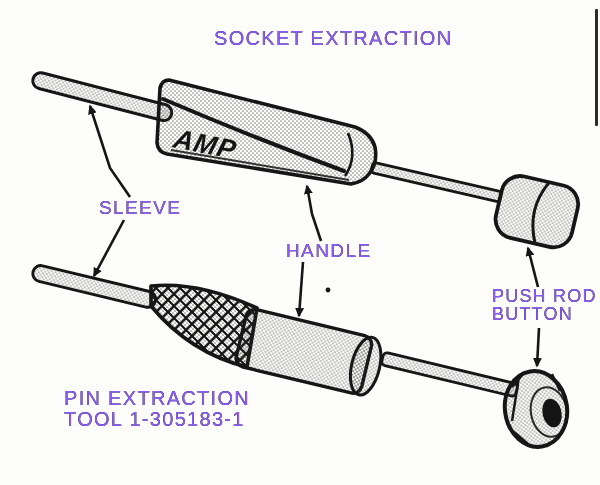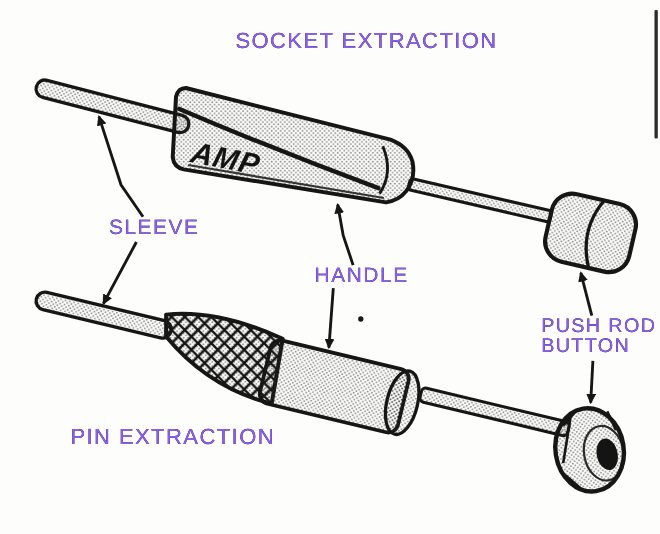--- a/index.html
+++ b/index.html
@@ -124,16 +124,17 @@
 
   <div id="prb-label" class="lbl callout2">
     <div>PUSH ROD</div>
     <div>BUTTON</div>
   </div>
 
   <div id="handle-label" class="lbl callout">HANDLE</div>
 
   <div id="pin-title" class="lbl title">
     <div>PIN EXTRACTION</div>
+    <div>TOOL 1-305183-1</div>
   </div>
 
   <div id="edge-artifact"></div>
 </div>
 
 </body></html>

